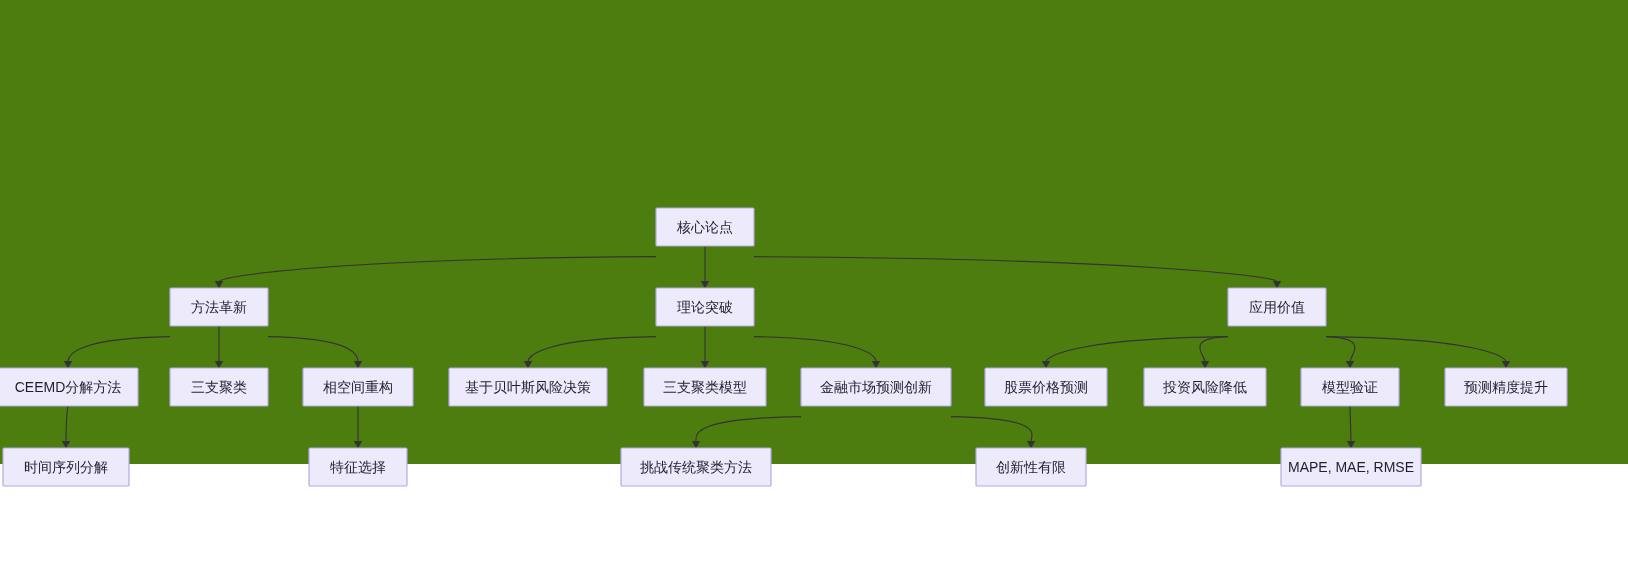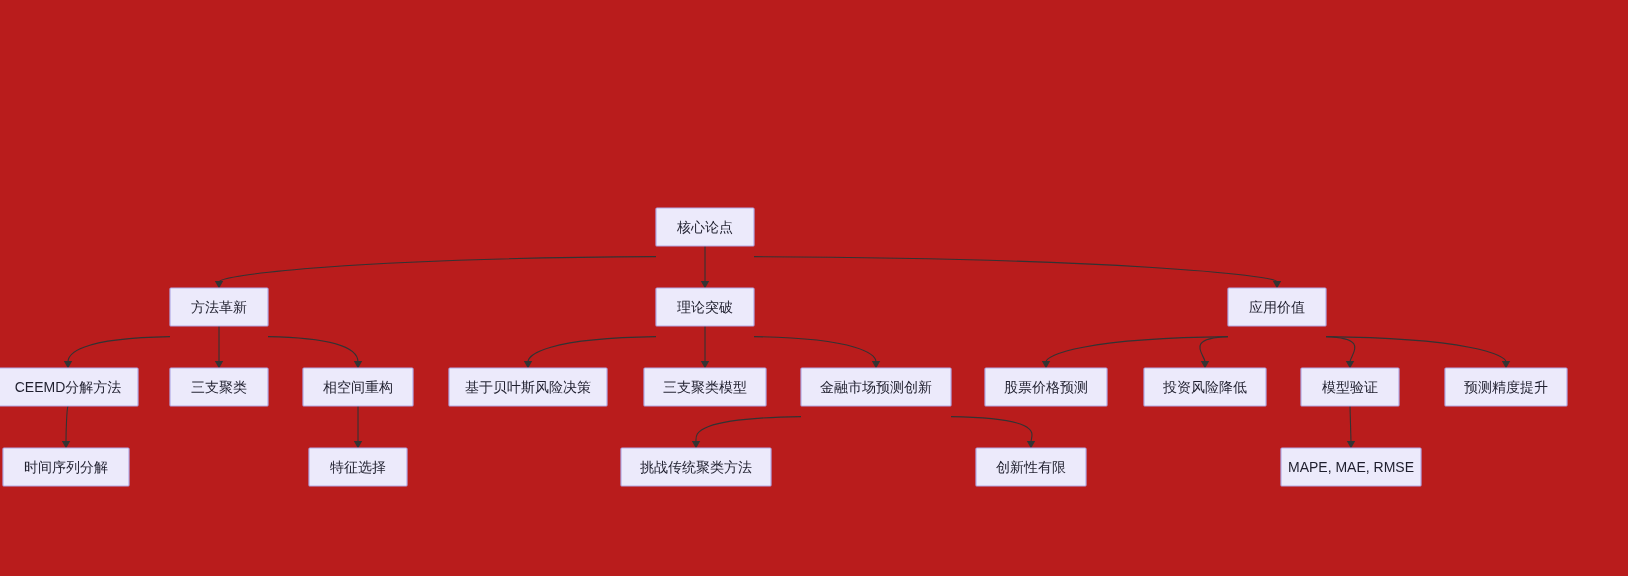--- a/index.html
+++ b/index.html
@@ -9,22 +9,22 @@
   }
   body {
     width: 1628px;
     height: 576px;
     overflow: hidden;
     font-family: "Liberation Sans", "DejaVu Sans", sans-serif;
   }
   #diagram-root {
     position: relative;
     width: 1628px;
-    height: 576px;
-    background: #b91c1c;
+    height: 464px;
+    background: #4d7c0f;
   }
   svg#mindmap-svg {
     position: absolute;
     left: 0;
     top: 0;
     width: 1628px;
     height: 576px;
     display: block;
   }
   .edge-path {

